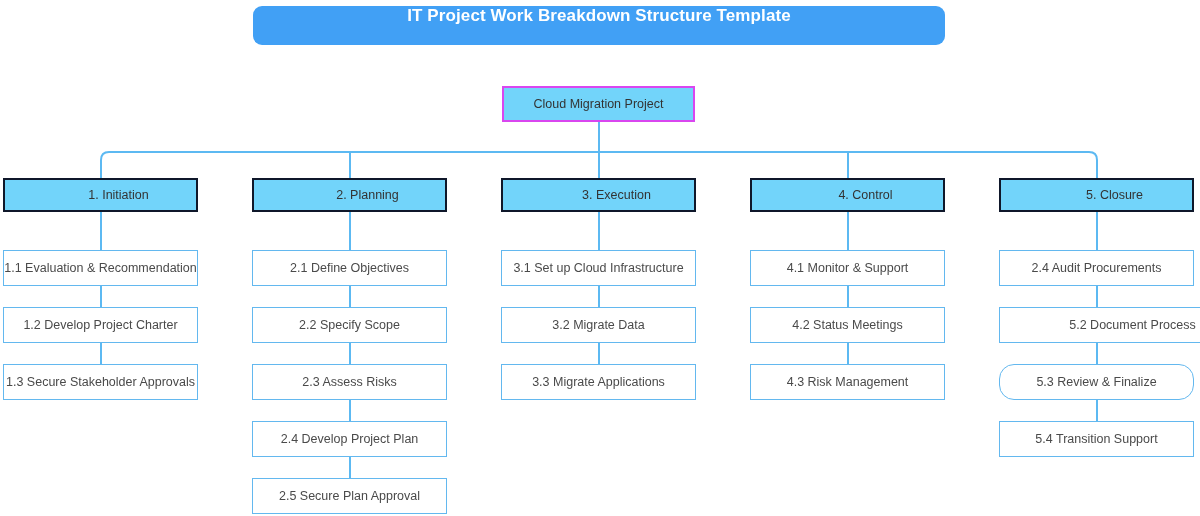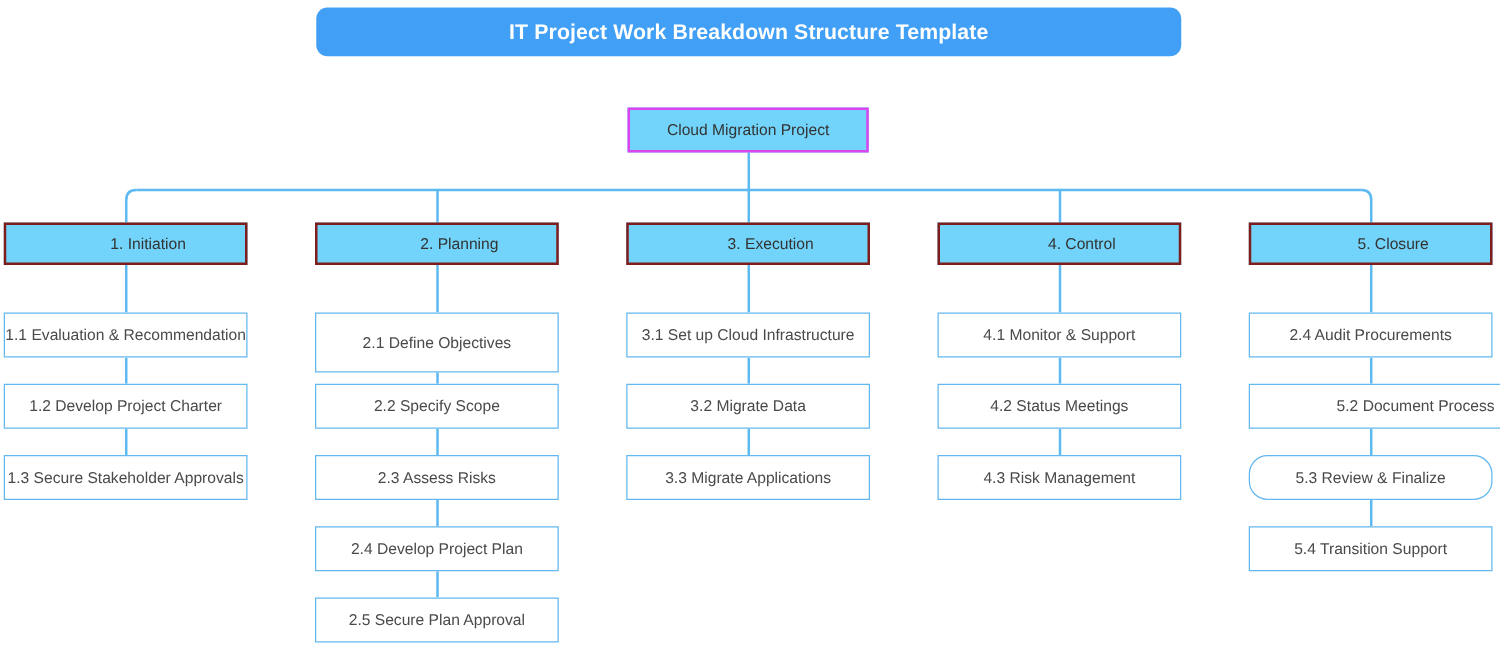--- a/index.html
+++ b/index.html
@@ -25,21 +25,20 @@
   
   .title-banner {
     position: absolute;
     left: 253px;
     top: 6px;
     width: 692px;
     height: 39px;
     background: #41a0f5;
     border-radius: 9px;
     display: flex;
-    align-items: center;
     justify-content: center;
     box-sizing: border-box;
   }
   .title-banner .title-text {
     color: #ffffff;
     font-size: 17px;
     font-weight: bold;
     letter-spacing: 0.1px;
     white-space: nowrap;
     font-family: "Liberation Sans", sans-serif;
@@ -70,21 +69,21 @@
   }
 
   .node-root {
     background: #72d4fa;
     border: 2px solid #d946ef;
     color: #333333;
   }
 
   .node-level1 {
     background: #72d4fa;
-    border: 2px solid #7f1d1d;
+    border: 2px solid #0f172a;
     color: #333333;
     padding-left: 36px;
   }
 
   .node-leaf {
     background: #ffffff;
     border: 1px solid #63b8ef;
     color: #4a4a4a;
   }
 
@@ -145,21 +144,21 @@
       </div>
       <div class="node node-leaf" style="left: 3px; top: 307px; width: 195px; height: 36px;">
         <span class="node-label">1.2 Develop Project Charter</span>
       </div>
       <div class="node node-leaf" style="left: 3px; top: 364px; width: 195px; height: 36px;">
         <span class="node-label">1.3 Secure Stakeholder Approvals</span>
       </div>
       <div class="node node-level1" style="left: 252px; top: 178px; width: 195px; height: 34px;">
         <span class="node-label">2. Planning</span>
       </div>
-      <div class="node node-leaf" style="left: 252px; top: 250px; width: 195px; height: 48px;">
+      <div class="node node-leaf" style="left: 252px; top: 250px; width: 195px; height: 36px;">
         <span class="node-label">2.1 Define Objectives</span>
       </div>
       <div class="node node-leaf" style="left: 252px; top: 307px; width: 195px; height: 36px;">
         <span class="node-label">2.2 Specify Scope</span>
       </div>
       <div class="node node-leaf" style="left: 252px; top: 364px; width: 195px; height: 36px;">
         <span class="node-label">2.3 Assess Risks</span>
       </div>
       <div class="node node-leaf" style="left: 252px; top: 421px; width: 195px; height: 36px;">
         <span class="node-label">2.4 Develop Project Plan</span>

